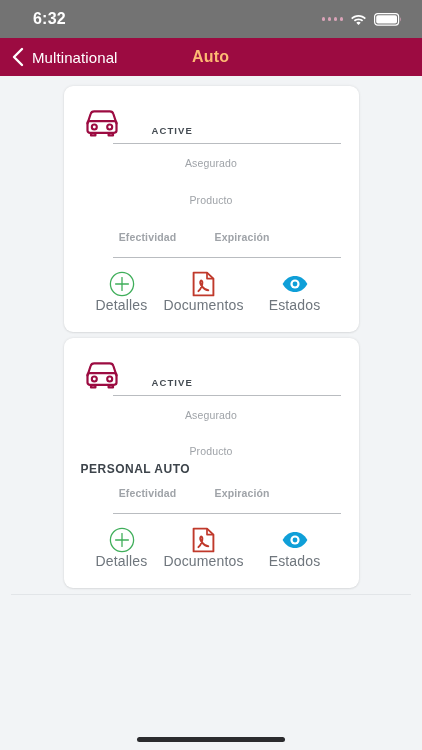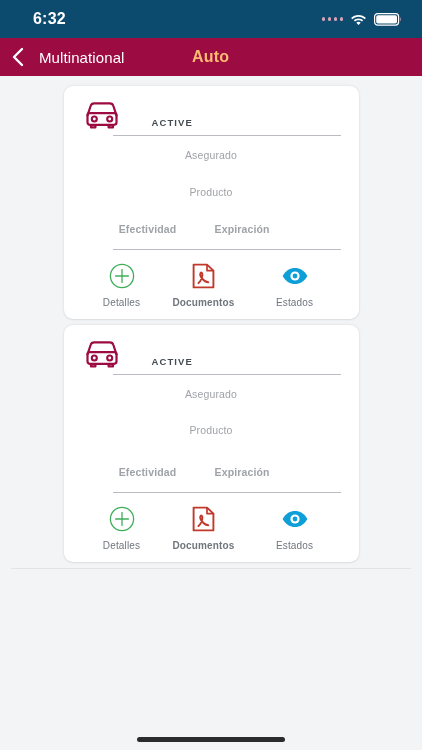--- a/index.html
+++ b/index.html
@@ -12,21 +12,21 @@
 
   body {
     font-family: "Liberation Sans", sans-serif;
     background: #f2f4f6;
     position: relative;
   }
 
   
   .status-bar {
     height: 38px;
-    background: #0c4a6e;
+    background: #737373;
     display: flex;
     align-items: center;
     justify-content: space-between;
     padding: 0 20px 0 33px;
   }
   .status-time {
     color: #ffffff;
     font-size: 16px;
     font-weight: bold;
     letter-spacing: 0.2px;
@@ -56,21 +56,21 @@
     height: 38px;
     background: #9c0b41;
     display: flex;
     align-items: center;
     position: relative;
     padding-left: 10px;
   }
   .nav-back {
     display: flex;
     align-items: center;
-    gap: 13px;
+    gap: 6px;
     cursor: pointer;
   }
   .nav-chevron { display: block; }
   .nav-back-label {
     color: #ffffff;
     font-size: 15px;
     letter-spacing: 0.1px;
   }
   .nav-title {
     position: absolute;
@@ -89,21 +89,21 @@
     overflow: hidden;
     position: relative;
   }
 
   .card {
     width: 295px;
     margin: 0 auto 6px auto;
     background: #ffffff;
     border-radius: 9px;
     box-shadow: 0 0 3px rgba(0,0,0,0.10), 0 1px 2px rgba(0,0,0,0.06);
-    padding: 0 17px;
+    padding: 8px 17px;
     position: relative;
   }
 
   
   .card-head {
     display: flex;
     align-items: flex-start;
     padding-top: 13px;
     height: 49px;
   }
@@ -162,32 +162,31 @@
   
   .actions {
     display: flex;
     padding: 13px 0 11px 0;
   }
   .action {
     text-align: center;
     cursor: pointer;
   }
   .action-a { width: 82px; }
-  .action-b { width: 82px; font-weight: bold; }
+  .action-b { width: 82px; }
   .action-c { width: 94px; margin-left: auto; }
   .action-icon {
     height: 26px;
     display: flex;
     align-items: center;
     justify-content: center;
   }
   .action-label {
-    font-size: 10px;
+    font-size: 14px;
     color: #6f767d;
-    margin-top: 8px;
     letter-spacing: 0.15px;
   }
 
   
   .list-sep {
     height: 1px;
     background: #e2e5e8;
     margin: 4px 11px 0 11px;
   }
 
@@ -339,20 +338,21 @@
 
     <div class="rule"></div>
 
     <div class="field">
       <div class="field-label">Asegurado</div>
       <div class="field-value"></div>
     </div>
 
     <div class="field with-value">
       <div class="field-label">Producto</div>
+      <div class="field-value">PERSONAL AUTO</div>
     </div>
 
     <div class="field-row">
       <div class="col-a">
         <div class="field-label">Efectividad</div>
         <div class="field-value"></div>
       </div>
       <div>
         <div class="field-label">Expiración</div>
         <div class="field-value"></div>

